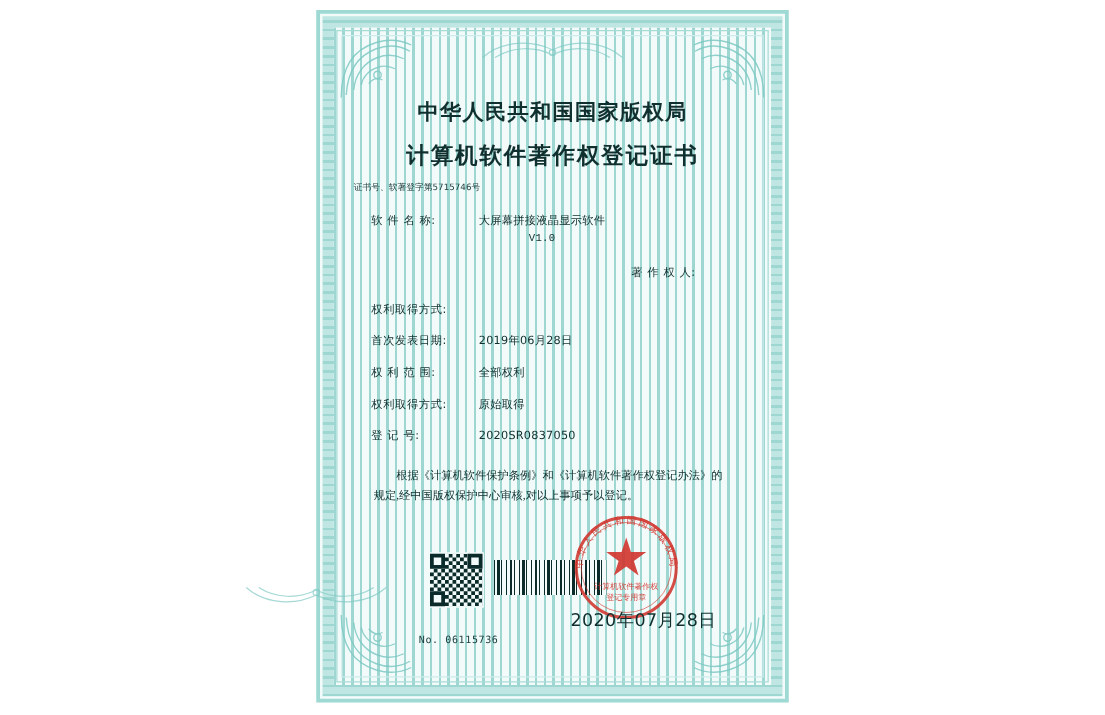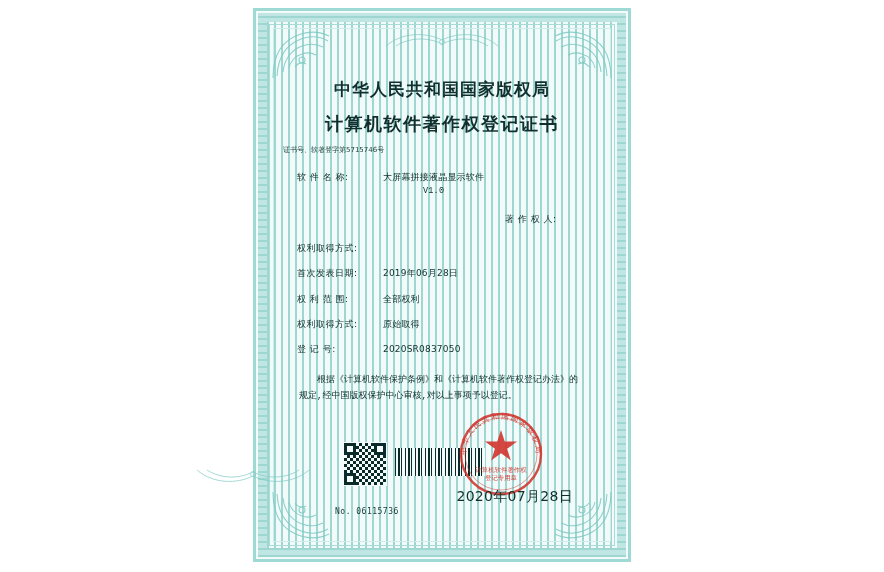--- a/index.html
+++ b/index.html
@@ -175,21 +175,21 @@
     font-size: 8.5px;
     margin-top: 1px;
     margin-left: 40px;
   }
   .field-row.gap-big { margin-bottom: 16px; justify-content: flex-end; }
 
   .para {
     margin-top: 16px;
     padding-left: 16px;
     padding-right: 12px;
-    font-family: Liberation Mono, monospace;
+    font-family: Liberation Serif, serif;
     font-size: 9px;
     line-height: 1.85;
     text-align: justify;
     color: #10302f;
   }
   .para .indent { display: inline-block; width: 18px; }
 
   
   .bottom {
     position: absolute;

